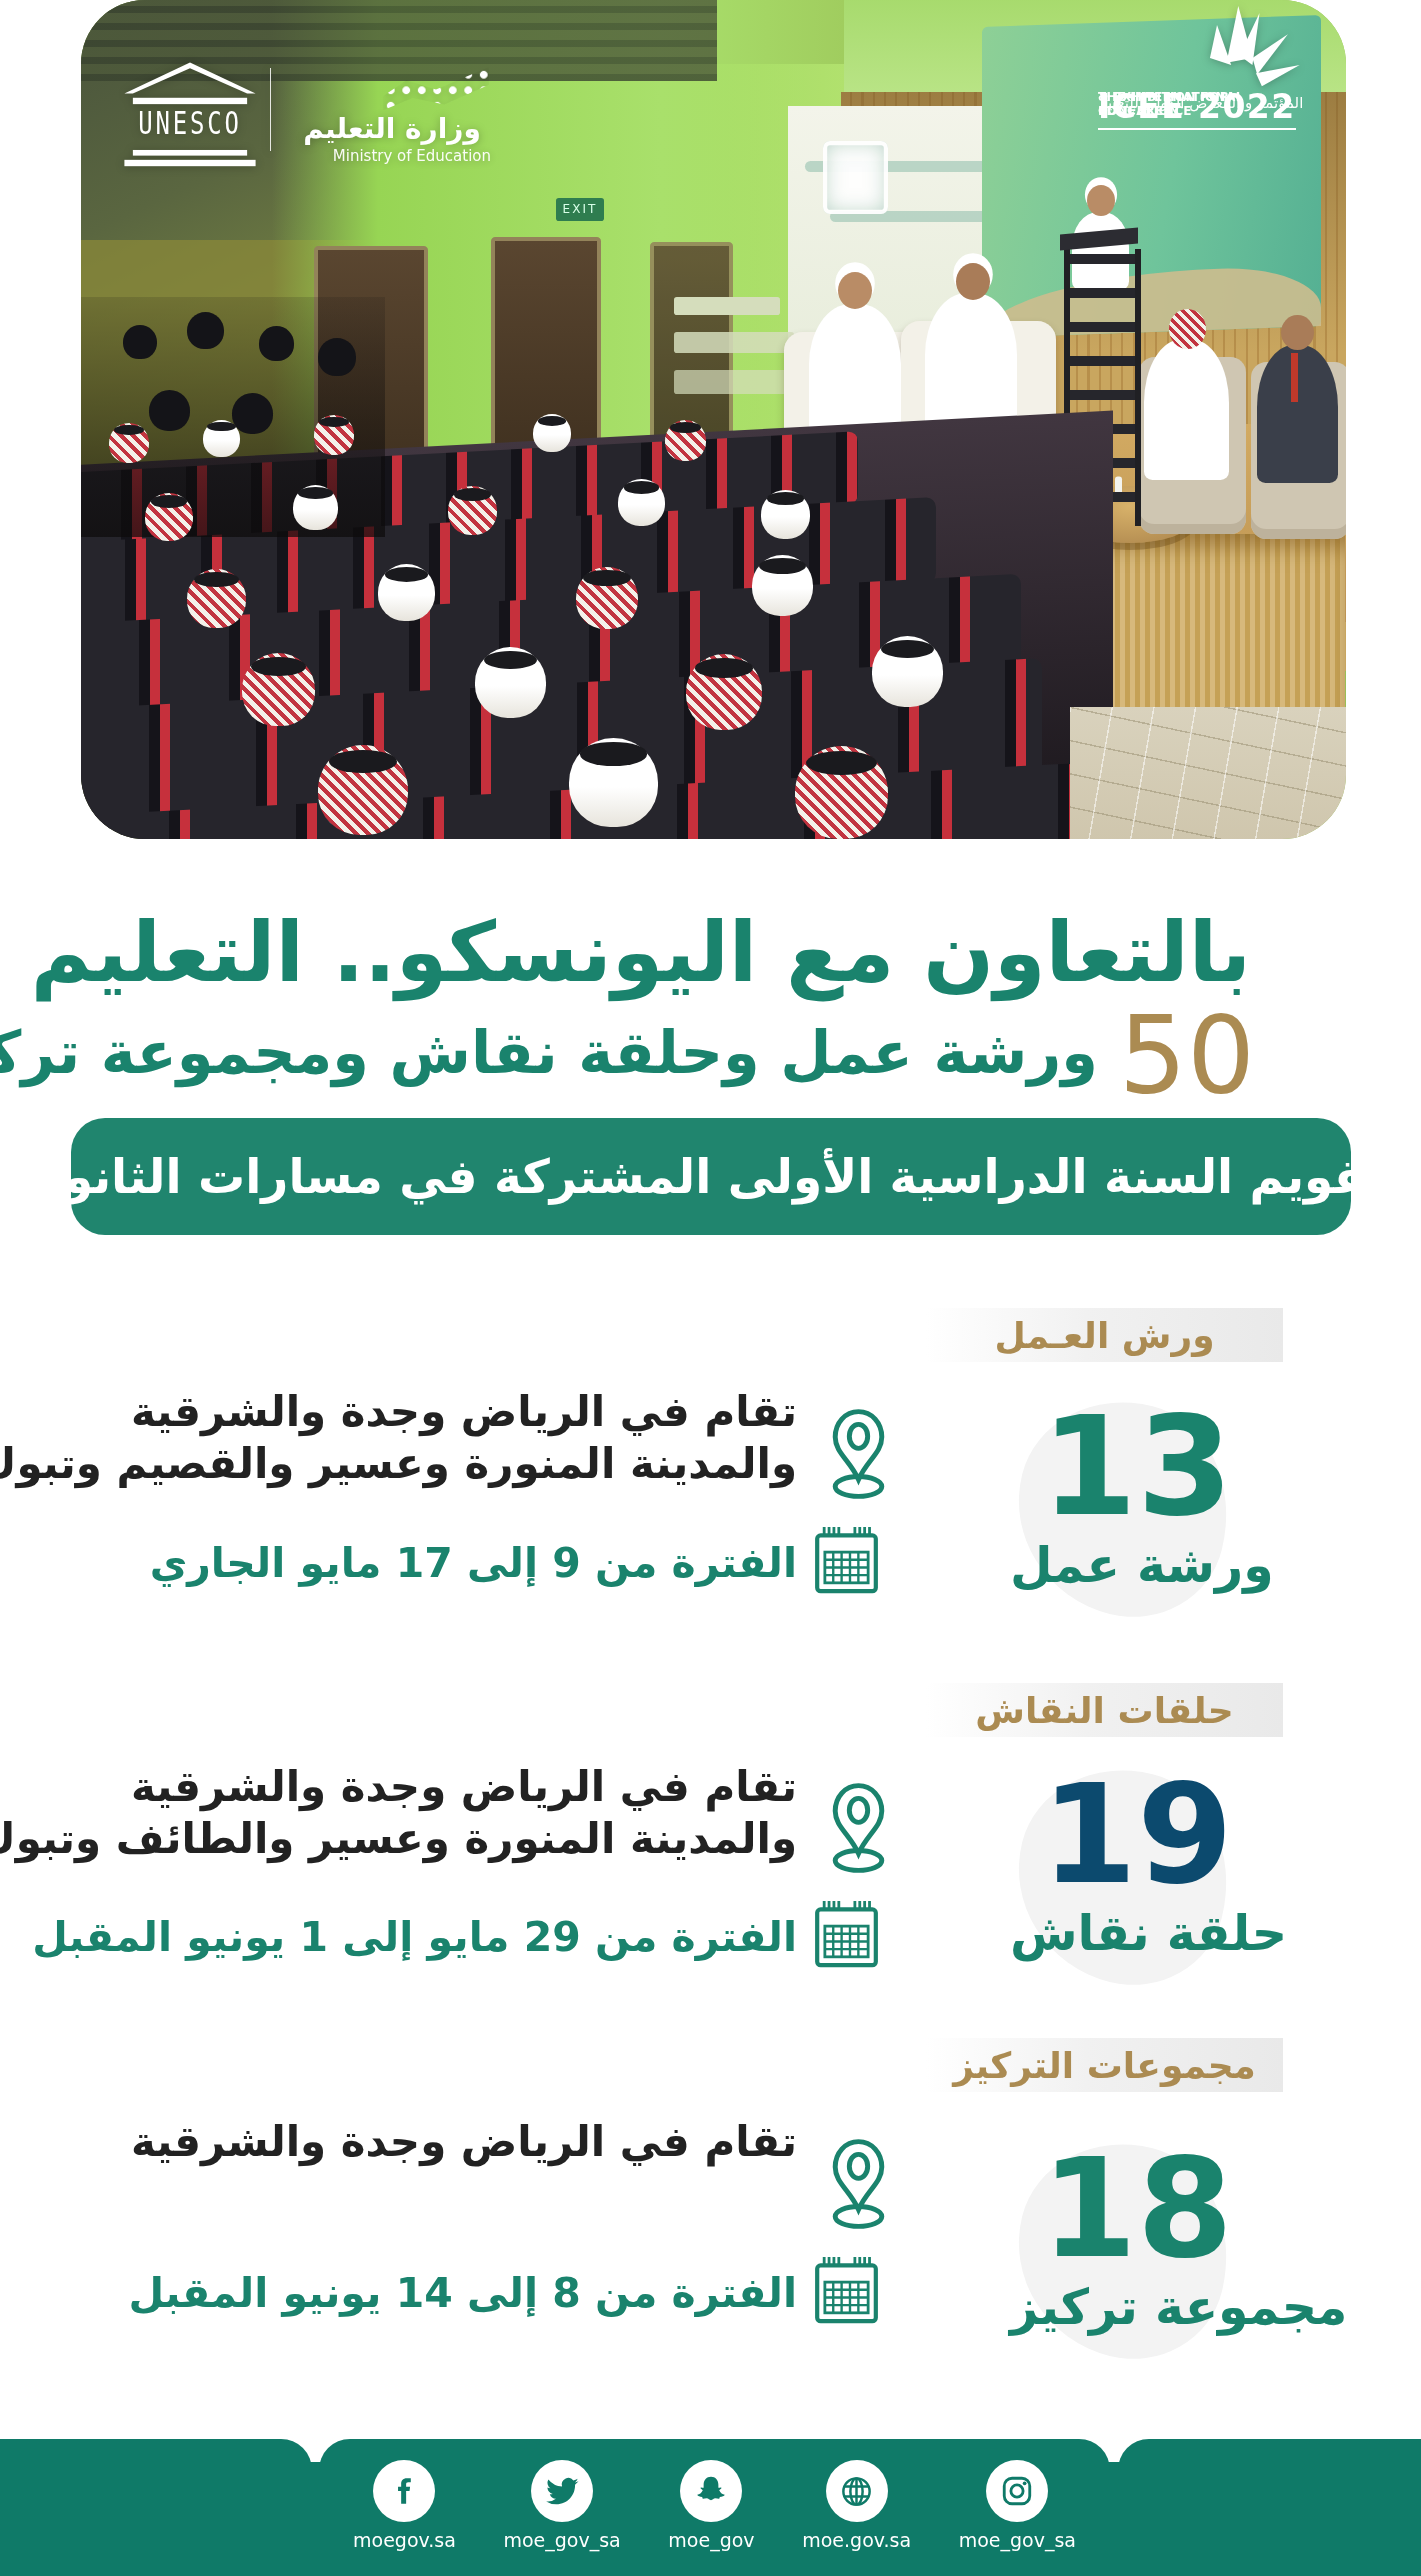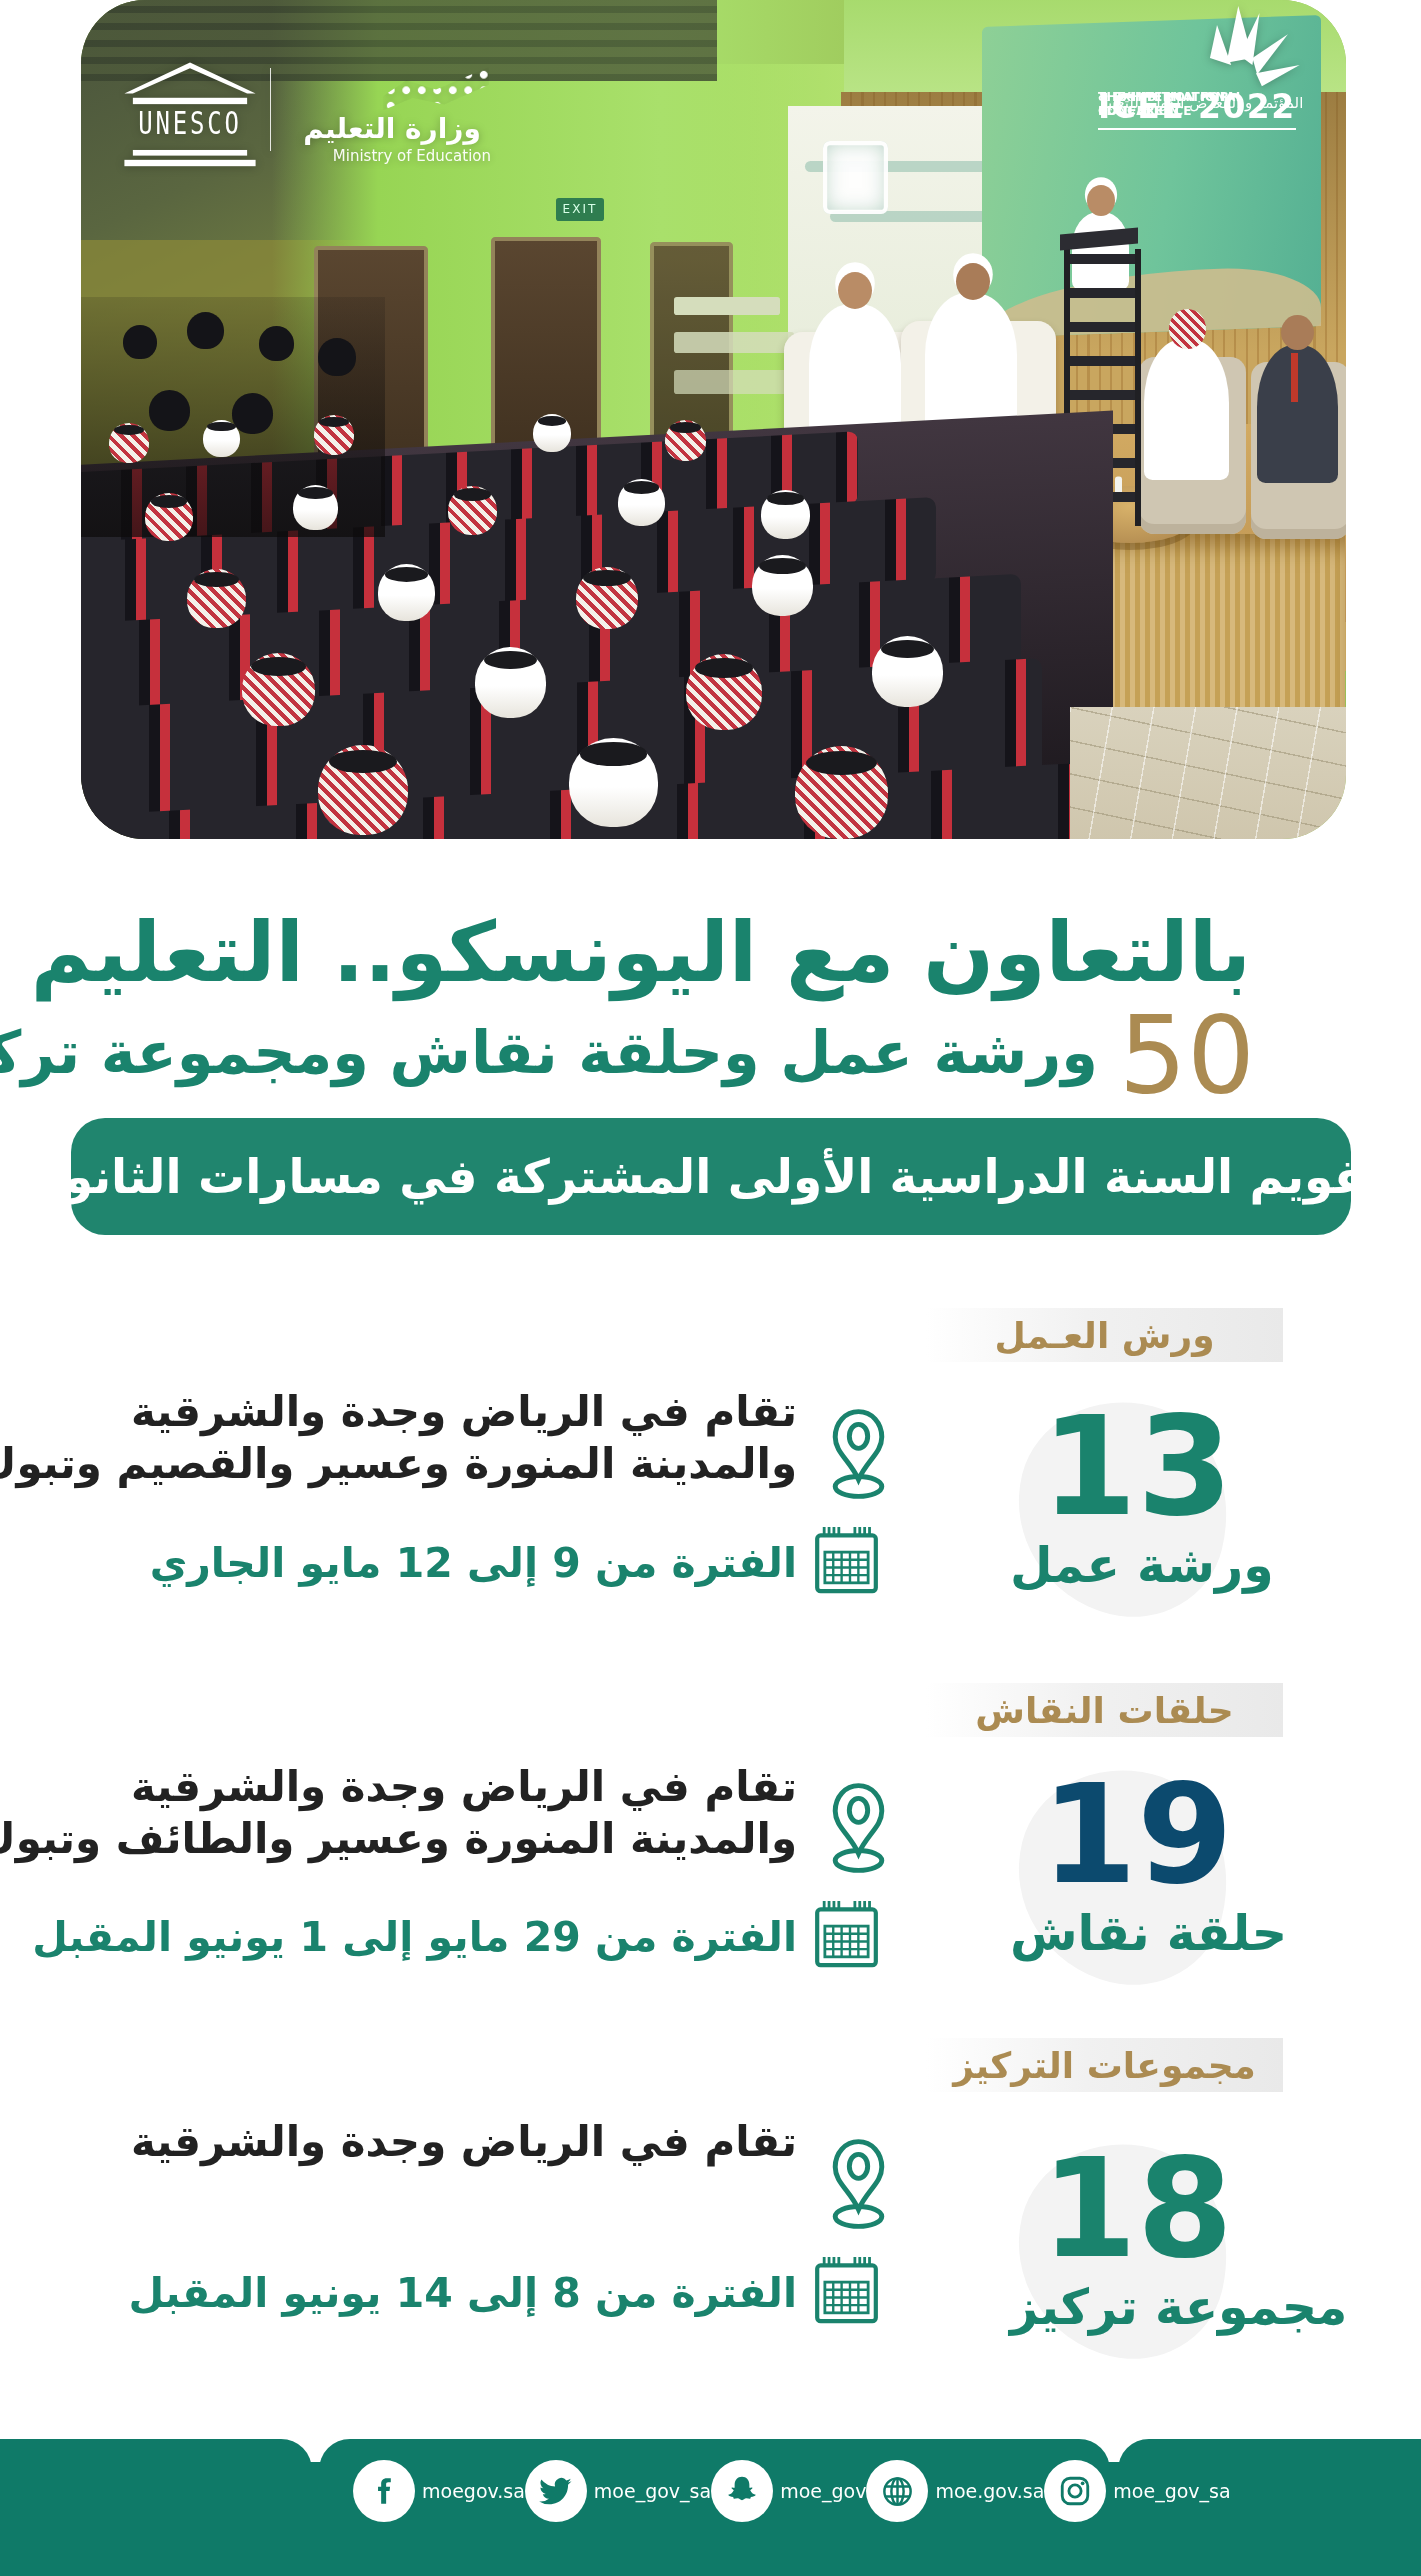--- a/index.html
+++ b/index.html
@@ -125,21 +125,21 @@
   .icon-cal{right:542px;width:67px;height:71px}
 
   
   .footer-base{left:0;top:2462px;width:1422px;height:114px}
   .fblock{top:2439px;height:92px}
   .fb1{left:0;width:312px;border-radius:0 31px 0 0}
   .fb2{left:319px;width:791px;border-radius:31px 31px 0 0}
   .fb3{left:1118px;width:304px;border-radius:31px 0 0 0}
   .socials{left:319px;top:2460px;width:791px;display:flex;justify-content:space-between;
     padding:0 34px;box-sizing:border-box}
-  .social{display:flex;align-items:center;gap:7px}
+  .social{display:flex;flex-direction:column;align-items:center;gap:7px}
   .social-circle{width:62px;height:62px;background:#fff;border-radius:50%;
     display:flex;align-items:center;justify-content:center}
   .social-handle{color:#fff;font-size:19px}
 </style>
 </head>
 <body>
 
 <div class="photo">
   <div class="ph-wall-mid"></div>
   <div class="ph-wall-left"></div>
@@ -275,21 +275,21 @@
 <div class="abs loc" style="top:1386px">
   <div>تقام في الرياض وجدة والشرقية</div>
   <div>والمدينة المنورة وعسير والقصيم وتبوك</div>
 </div>
 <svg class="abs icon-cal" style="top:1525px" viewBox="0 0 96 100">
   <path d="M16 2v16M23 2v16M30 2v16M37 2v16M60 2v16M67 2v16M74 2v16M81 2v16" stroke="#1A836D" stroke-width="4" fill="none"></path>
   <rect x="6" y="14" width="84" height="80" rx="5" fill="#fff" stroke="#1A836D" stroke-width="6"></rect>
   <rect x="17" y="38" width="62" height="44" fill="none" stroke="#1A836D" stroke-width="4"></rect>
   <path d="M17 49h62M17 60h62M17 71h62M29 38v44M41 38v44M53 38v44M65 38v44" stroke="#1A836D" stroke-width="3.4" fill="none"></path>
 </svg>
-<div class="abs date" style="top:1539px;color:#1A836D">الفترة من 9 إلى 12 مايو الجاري</div>
+<div class="abs date" style="top:1539px;color:#1A836D">الفترة من 9 إلى 17 مايو الجاري</div>
 
 <div class="abs sec-bar" style="top:1683px;color:#AB8B52">حلقات النقاش</div>
 <div class="abs count-group" style="top:1749px">
   <div class="blob"></div>
   <div class="count-num" style="color:#0c4a6e">19</div>
   <div class="count-label" style="color:#1A836D">حلقة نقاش</div>
 </div>
 <svg class="abs icon-pin" style="top:1780px" viewBox="0 0 100 136">
   <ellipse cx="50" cy="114" rx="33" ry="14" fill="none" stroke="#1A836D" stroke-width="7"></ellipse>
   <path d="M50 8C31 8 17 24 17 44c0 22 21 33 33 60 12-27 33-38 33-60C83 24 69 8 50 8Z" fill="#fff" stroke="#1A836D" stroke-width="7"></path>

